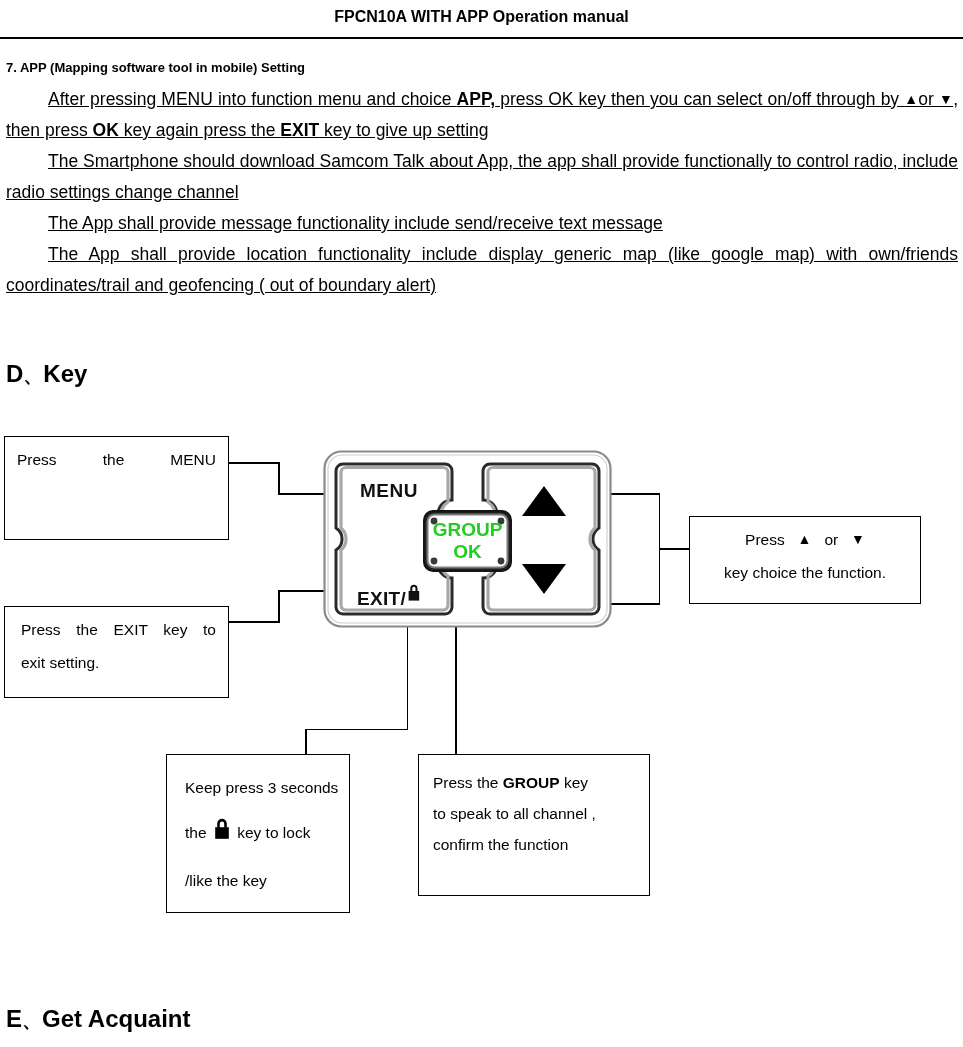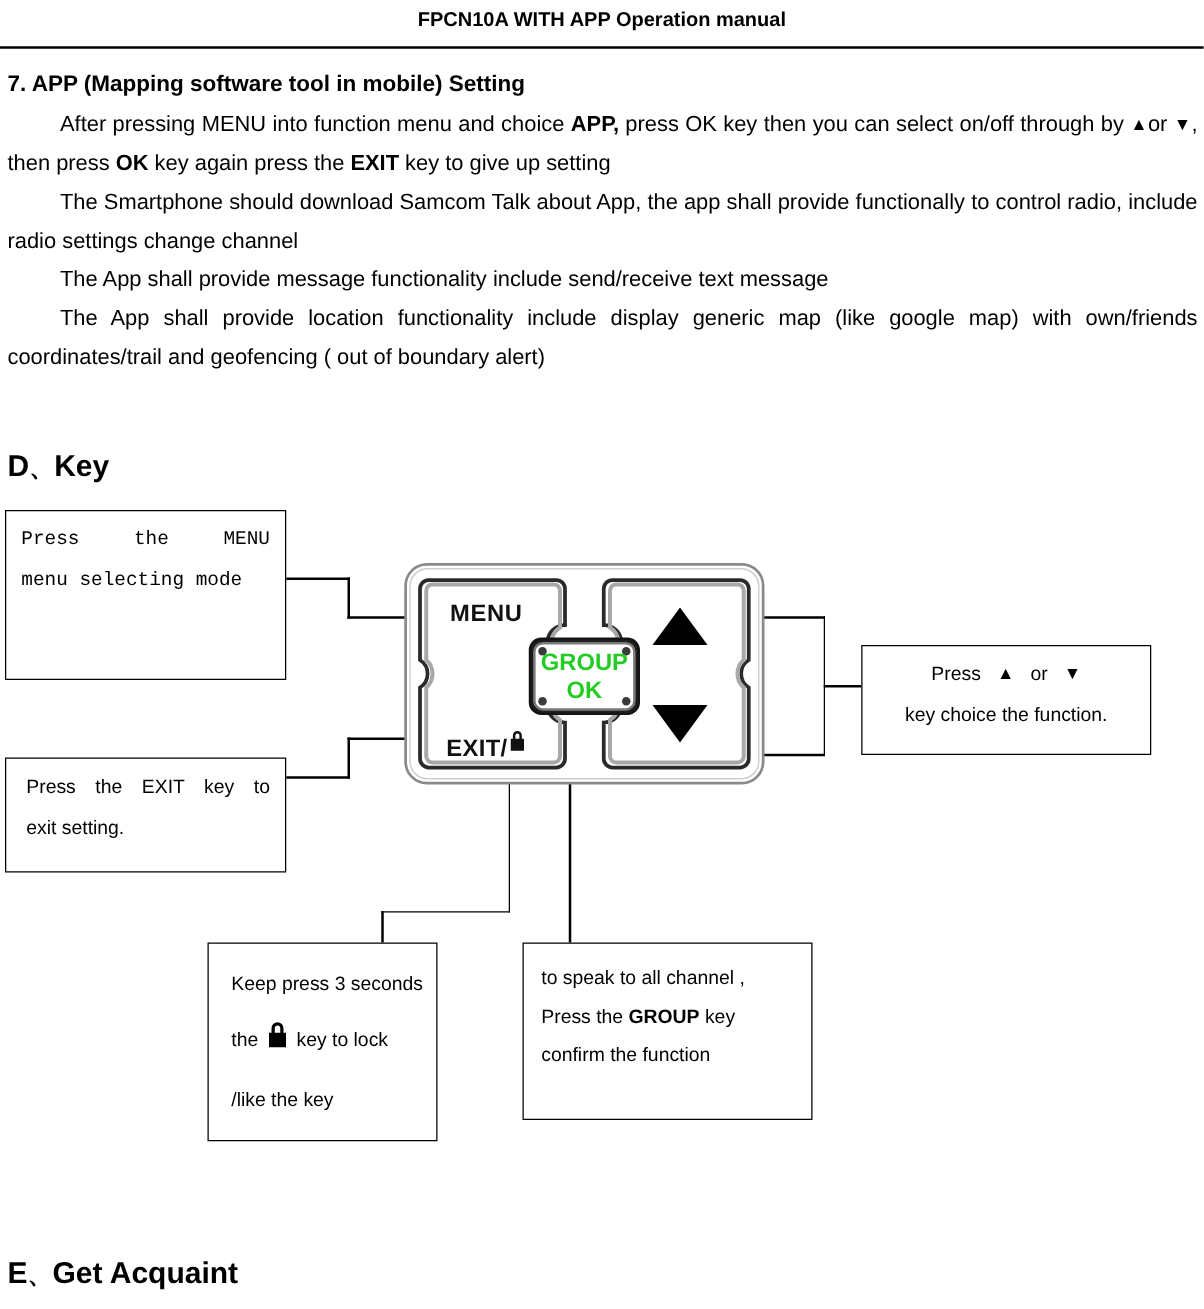--- a/index.html
+++ b/index.html
@@ -43,29 +43,29 @@
   #body-text {
     position: absolute;
     left: 6px;
     top: 52px;
     width: 952px;
     font-size: 17.5px;
     line-height: 31px;
   }
   #body-text .sec-title {
     font-weight: bold;
-    font-size: 18px;
+    font-size: 13px;
     margin-bottom: 1px;
   }
   #body-text p {
     margin: 0;
     text-align: justify;
     text-justify: inter-word;
   }
-  #body-text p.indent { text-indent: 42px; }
+  #body-text p.indent { text-indent: 42px; text-decoration: underline; }
   #body-text b { font-weight: bold; }
   .tri-up   { font-size: 14px; line-height: 1; vertical-align: 1px; }
   .tri-down { font-size: 14px; line-height: 1; vertical-align: 1px; }
 
   
   #heading-d {
     position: absolute;
     left: 6px;
     top: 360px;
     font-size: 24px;
@@ -166,23 +166,22 @@
   <div class="conn h" style="left:599px; top:203.4px; width:61px;"></div>
   <div class="conn v" style="left:658.5px; top:93.4px; height:111px;"></div>
   <div class="conn h" style="left:658.5px; top:148px; width:32px;"></div>
 
   <div class="conn v" style="left:406.5px; top:212px; height:118px;"></div>
   <div class="conn h" style="left:305px; top:328.5px; width:103px;"></div>
   <div class="conn v" style="left:305px; top:328.5px; height:26px;"></div>
 
   <div class="conn v" style="left:455px; top:148px; height:207px;"></div>
 
-  <div class="callout" style="left:4px; top:8px; width:225px; height:136px;font-family:Liberation Mono, monospace;">
+  <div class="callout" style="left:4px; top:36px; width:225px; height:104px;">
     <span class="ln just">Press      the      MENU</span>
-    <span class="ln">menu selecting mode</span>
   </div>
 
   <div class="callout center" style="left:689px; top:116px; width:232px; height:88px;">
     <span class="ln">
       <span>Press</span>
       &nbsp;&nbsp;<span class="tri-up">▲</span>&nbsp;&nbsp;
       <span>or</span>
       &nbsp;&nbsp;<span class="tri-down">▼</span>
     </span>
     <span class="ln">key choice the function.</span>
@@ -202,22 +201,22 @@
           <path d="M6.2 10.5 V6.6 a4.8 4.8 0 0 1 9.6 0 V10.5 h-2.6 V6.6 a2.2 2.2 0 0 0 -4.4 0 V10.5 Z" fill="#000"></path>
           <rect x="4.2" y="10.2" width="13.6" height="11.6" fill="#000"></rect>
         </svg>
       </span>
       <span>key   to   lock</span>
     </span>
     <span class="ln">/like the key</span>
   </div>
 
   <div class="callout" style="left:418px; top:354px; width:232px; height:142px; line-height:31px; padding-top:12px; padding-left:14px;">
+    <span class="ln"><span>Press  the  </span><b>GROUP</b><span>  key</span></span>
     <span class="ln">to speak to all channel ,</span>
-    <span class="ln"><span>Press  the  </span><b>GROUP</b><span>  key</span></span>
     <span class="ln">confirm the function</span>
   </div>
 
   <div id="keypad">
     <svg width="289" height="178" viewBox="0 0 289 178" xmlns="http://www.w3.org/2000/svg">
 
       <rect x="1.5" y="1.5" width="286" height="175" rx="17" ry="17" fill="#ffffff" stroke="#8a8a8a" stroke-width="2.2"></rect>
       <rect x="5" y="5" width="279" height="168" rx="14" ry="14" fill="#ffffff" stroke="#cfcfcf" stroke-width="1.2"></rect>
 
       <g>

